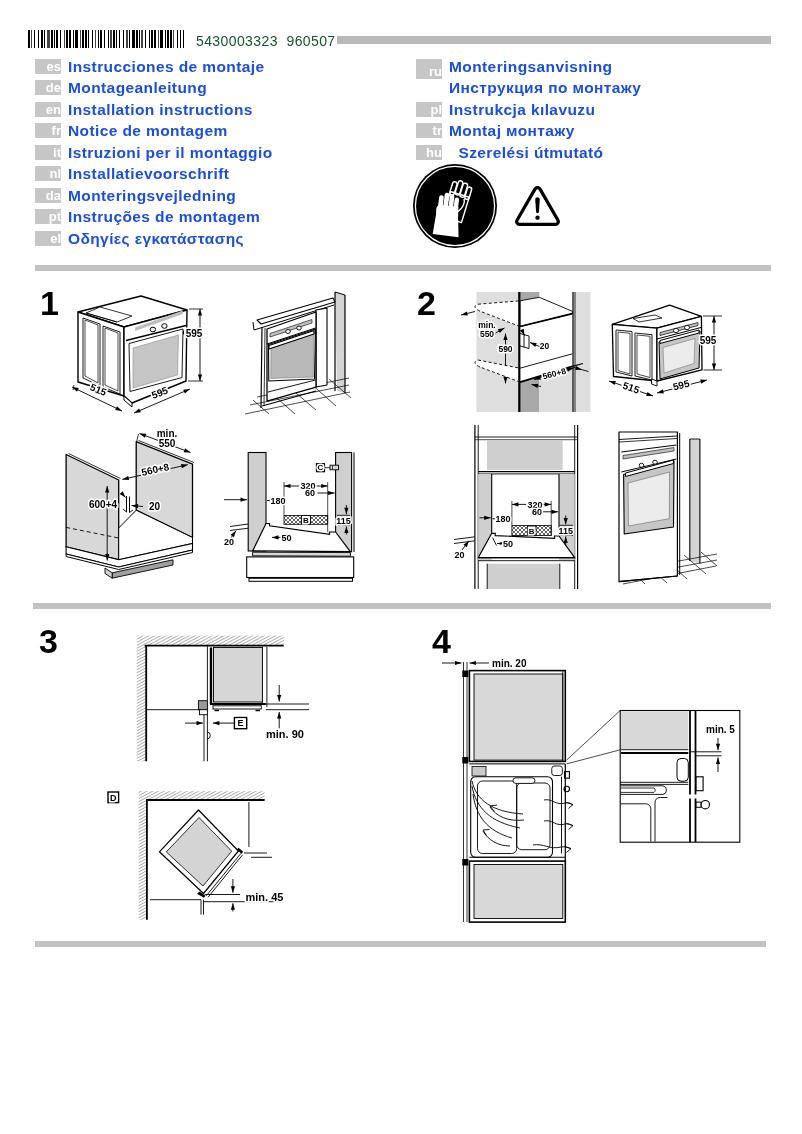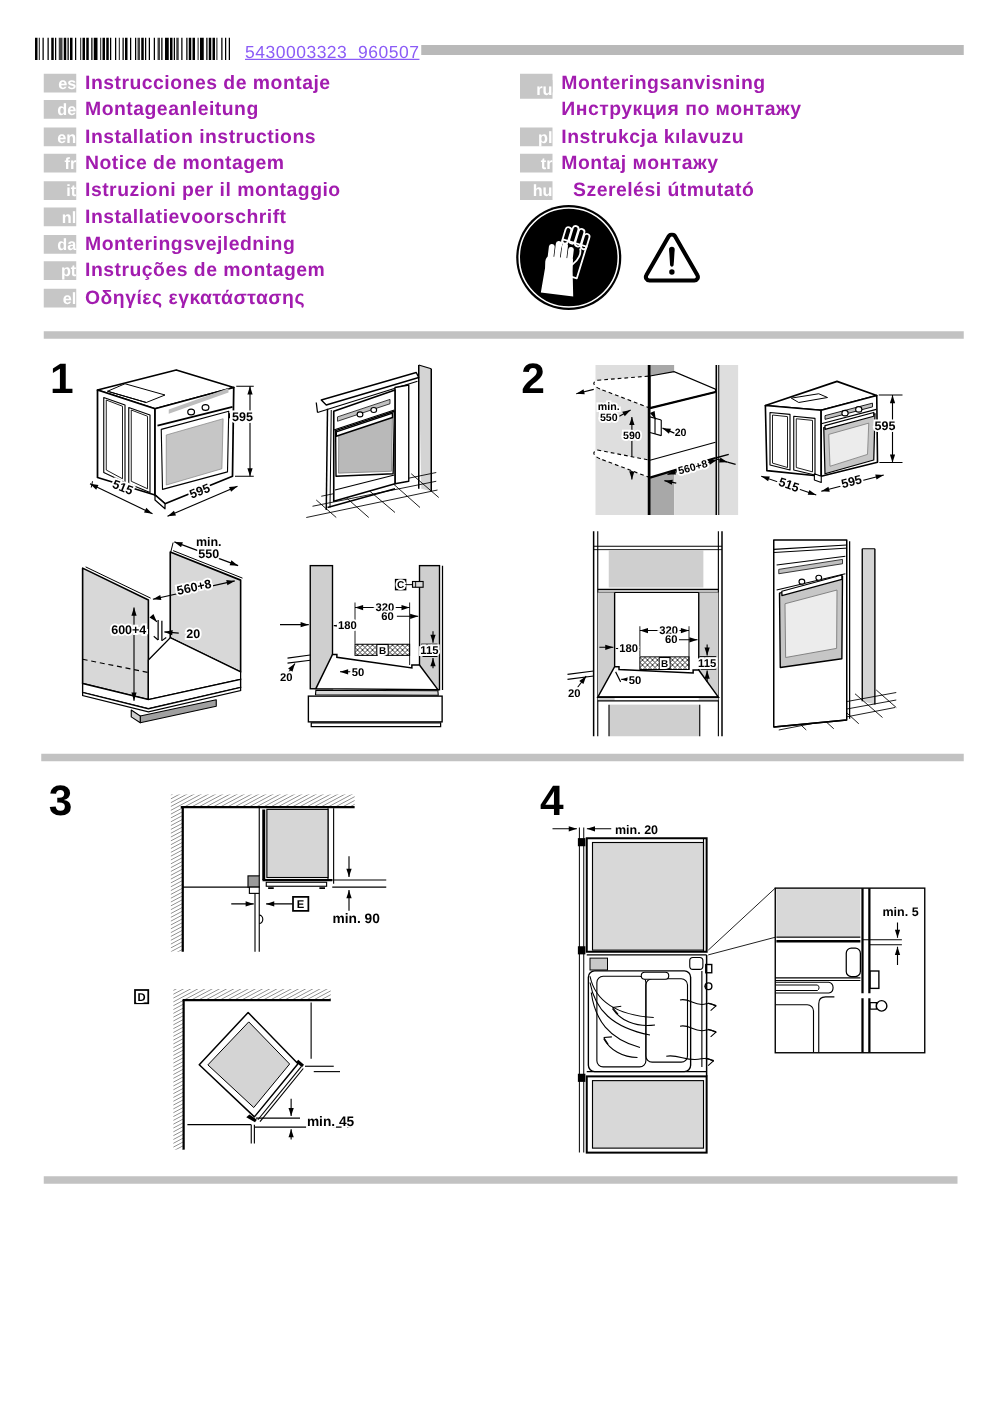--- a/index.html
+++ b/index.html
@@ -1,19 +1,19 @@
 <!DOCTYPE html>
 <html><head>
 <meta charset="utf-8">
 <style>
 html,body{margin:0;padding:0;background:#fff;}
 #page{position:relative;width:802px;height:1134px;background:#fff;font-family:"Liberation Sans",sans-serif;overflow:hidden;}
 .abs{position:absolute;}
 .lbl{position:absolute;width:26px;height:15px;background:#c6c6c6;color:#fff;font-weight:bold;font-size:13px;text-align:right;line-height:15px;}
-.ltx{position:absolute;font-weight:bold;font-size:15.5px;letter-spacing:0.4px;color:#a21caf;white-space:nowrap;}
+.ltx{position:absolute;font-weight:bold;font-size:15.5px;letter-spacing:0.4px;color:#1d4ed8;white-space:nowrap;}
 .sep{position:absolute;height:6px;background:#c2c2c2;}
 .num{position:absolute;font-weight:bold;font-size:34px;color:#000;}
 </style>
 </head>
 <body>
 <div id="page">
 
   <svg class="abs" style="left:28px;top:30px" width="158" height="18" viewBox="0 0 158 18">
       <rect x="0" y="0" width="2" height="18" fill="#000"></rect>
       <rect x="3" y="0" width="1" height="18" fill="#444"></rect>
@@ -59,21 +59,21 @@
       <rect x="130" y="0" width="1" height="18" fill="#444"></rect>
       <rect x="132" y="0" width="3" height="18" fill="#000"></rect>
       <rect x="137" y="0" width="1" height="18" fill="#000"></rect>
       <rect x="139" y="0" width="2" height="18" fill="#000"></rect>
       <rect x="142" y="0" width="2" height="18" fill="#000"></rect>
       <rect x="145" y="0" width="1" height="18" fill="#444"></rect>
       <rect x="149" y="0" width="1" height="18" fill="#000"></rect>
       <rect x="152" y="0" width="1" height="18" fill="#000"></rect>
       <rect x="155" y="0" width="1" height="18" fill="#000"></rect>
     </svg>
-  <div class="abs" style="left:196px;top:32.5px;font-size:14px;color:#8b5cf6;letter-spacing:0.4px;text-decoration:underline;">5430003323&nbsp;&nbsp;960507</div>
+  <div class="abs" style="left:196px;top:32.5px;font-size:14px;color:#14532d;letter-spacing:0.4px;">5430003323&nbsp;&nbsp;960507</div>
   <div class="abs" style="left:337px;top:36px;width:434px;height:8px;background:#b9b9b9;"></div>
 
   <div id="langL">
       <div class="lbl" style="left:35px;top:58.5px">es</div>
       <div class="ltx" style="left:68px;top:57.5px">Instrucciones de montaje</div>
       <div class="lbl" style="left:35px;top:80px">de</div>
       <div class="ltx" style="left:68px;top:79px">Montageanleitung</div>
       <div class="lbl" style="left:35px;top:101.5px">en</div>
       <div class="ltx" style="left:68px;top:100.5px">Installation instructions</div>
       <div class="lbl" style="left:35px;top:123px">fr</div>

